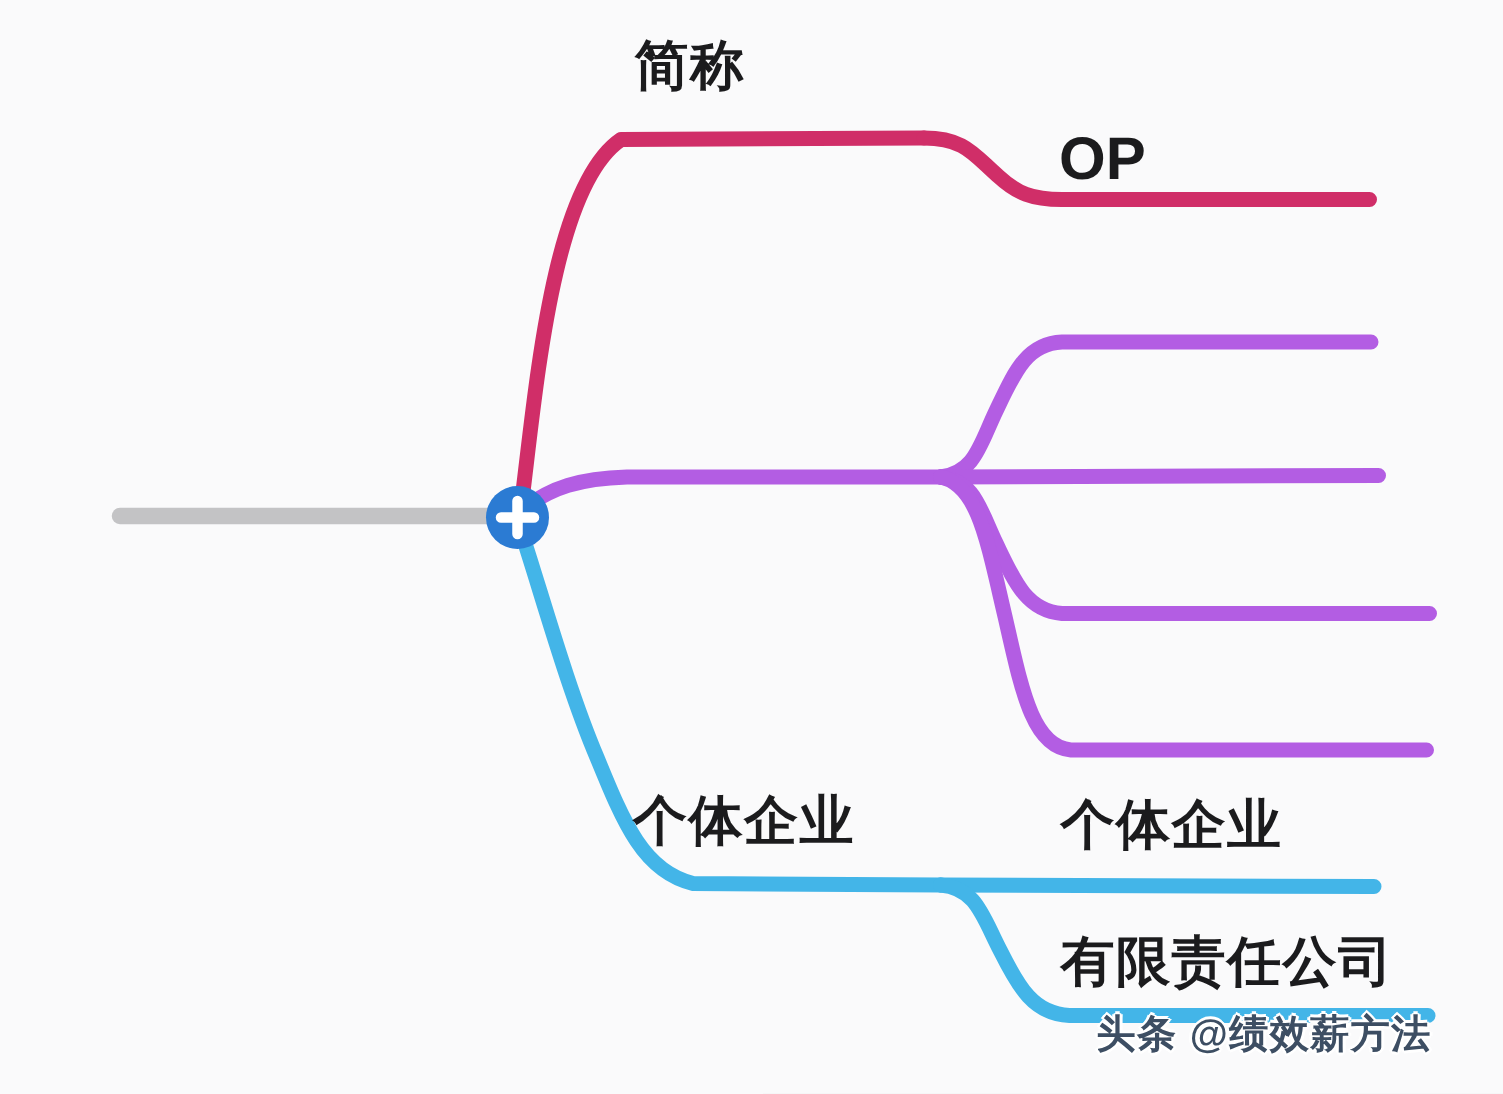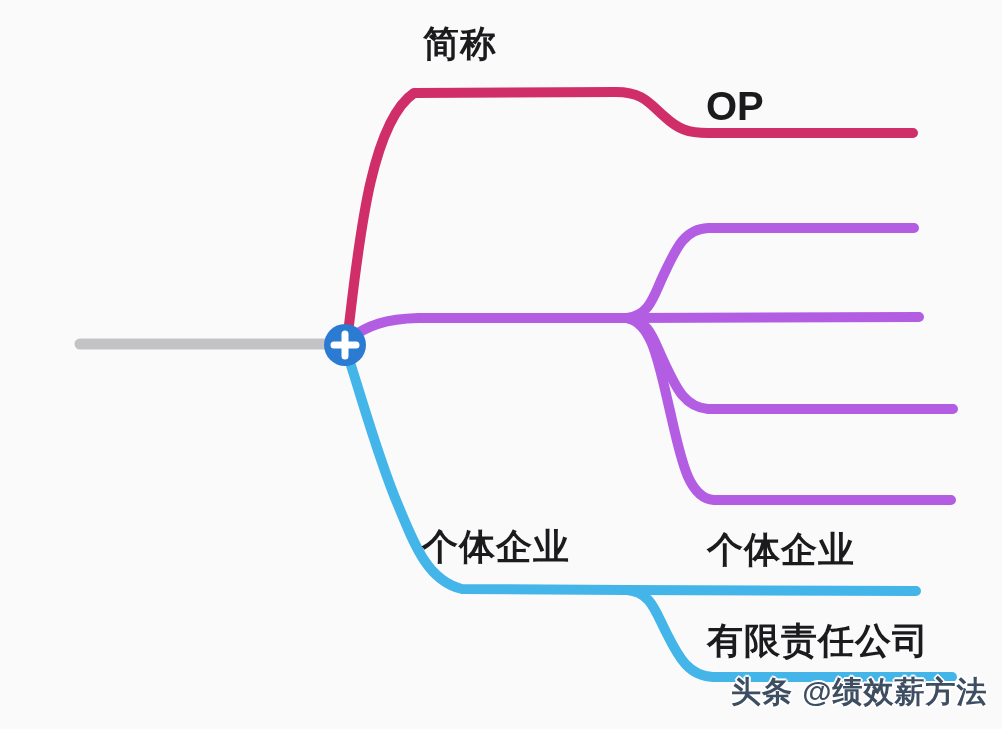--- a/index.html
+++ b/index.html
@@ -9,21 +9,21 @@
     background:#fafafb;
   }
   svg.lines{position:absolute;left:0;top:0;z-index:1;}
   .label{
     position:absolute;z-index:2;color:#1b1b1d;font-weight:700;
     font-size:36px;line-height:1.1;white-space:nowrap;letter-spacing:1px;
   }
   .label.latin{font-size:40px;letter-spacing:0;}
   .watermark{
     position:absolute;z-index:3;left:731px;top:672px;
-    font-size:30px;font-weight:700;white-space:nowrap;letter-spacing:1px;
+    font-size:26px;font-weight:700;white-space:nowrap;letter-spacing:1px;
     color:#3d4e63;
     text-shadow:-2px 0 0 #ffffff,2px 0 0 #ffffff,0 -2px 0 #ffffff,0 2px 0 #ffffff,
                 -1px -1px 0 #ffffff,1px -1px 0 #ffffff,-1px 1px 0 #ffffff,1px 1px 0 #ffffff;
     text-align:right;
   }
 </style>
 </head>
 <body>
 
 <div class="canvas">

